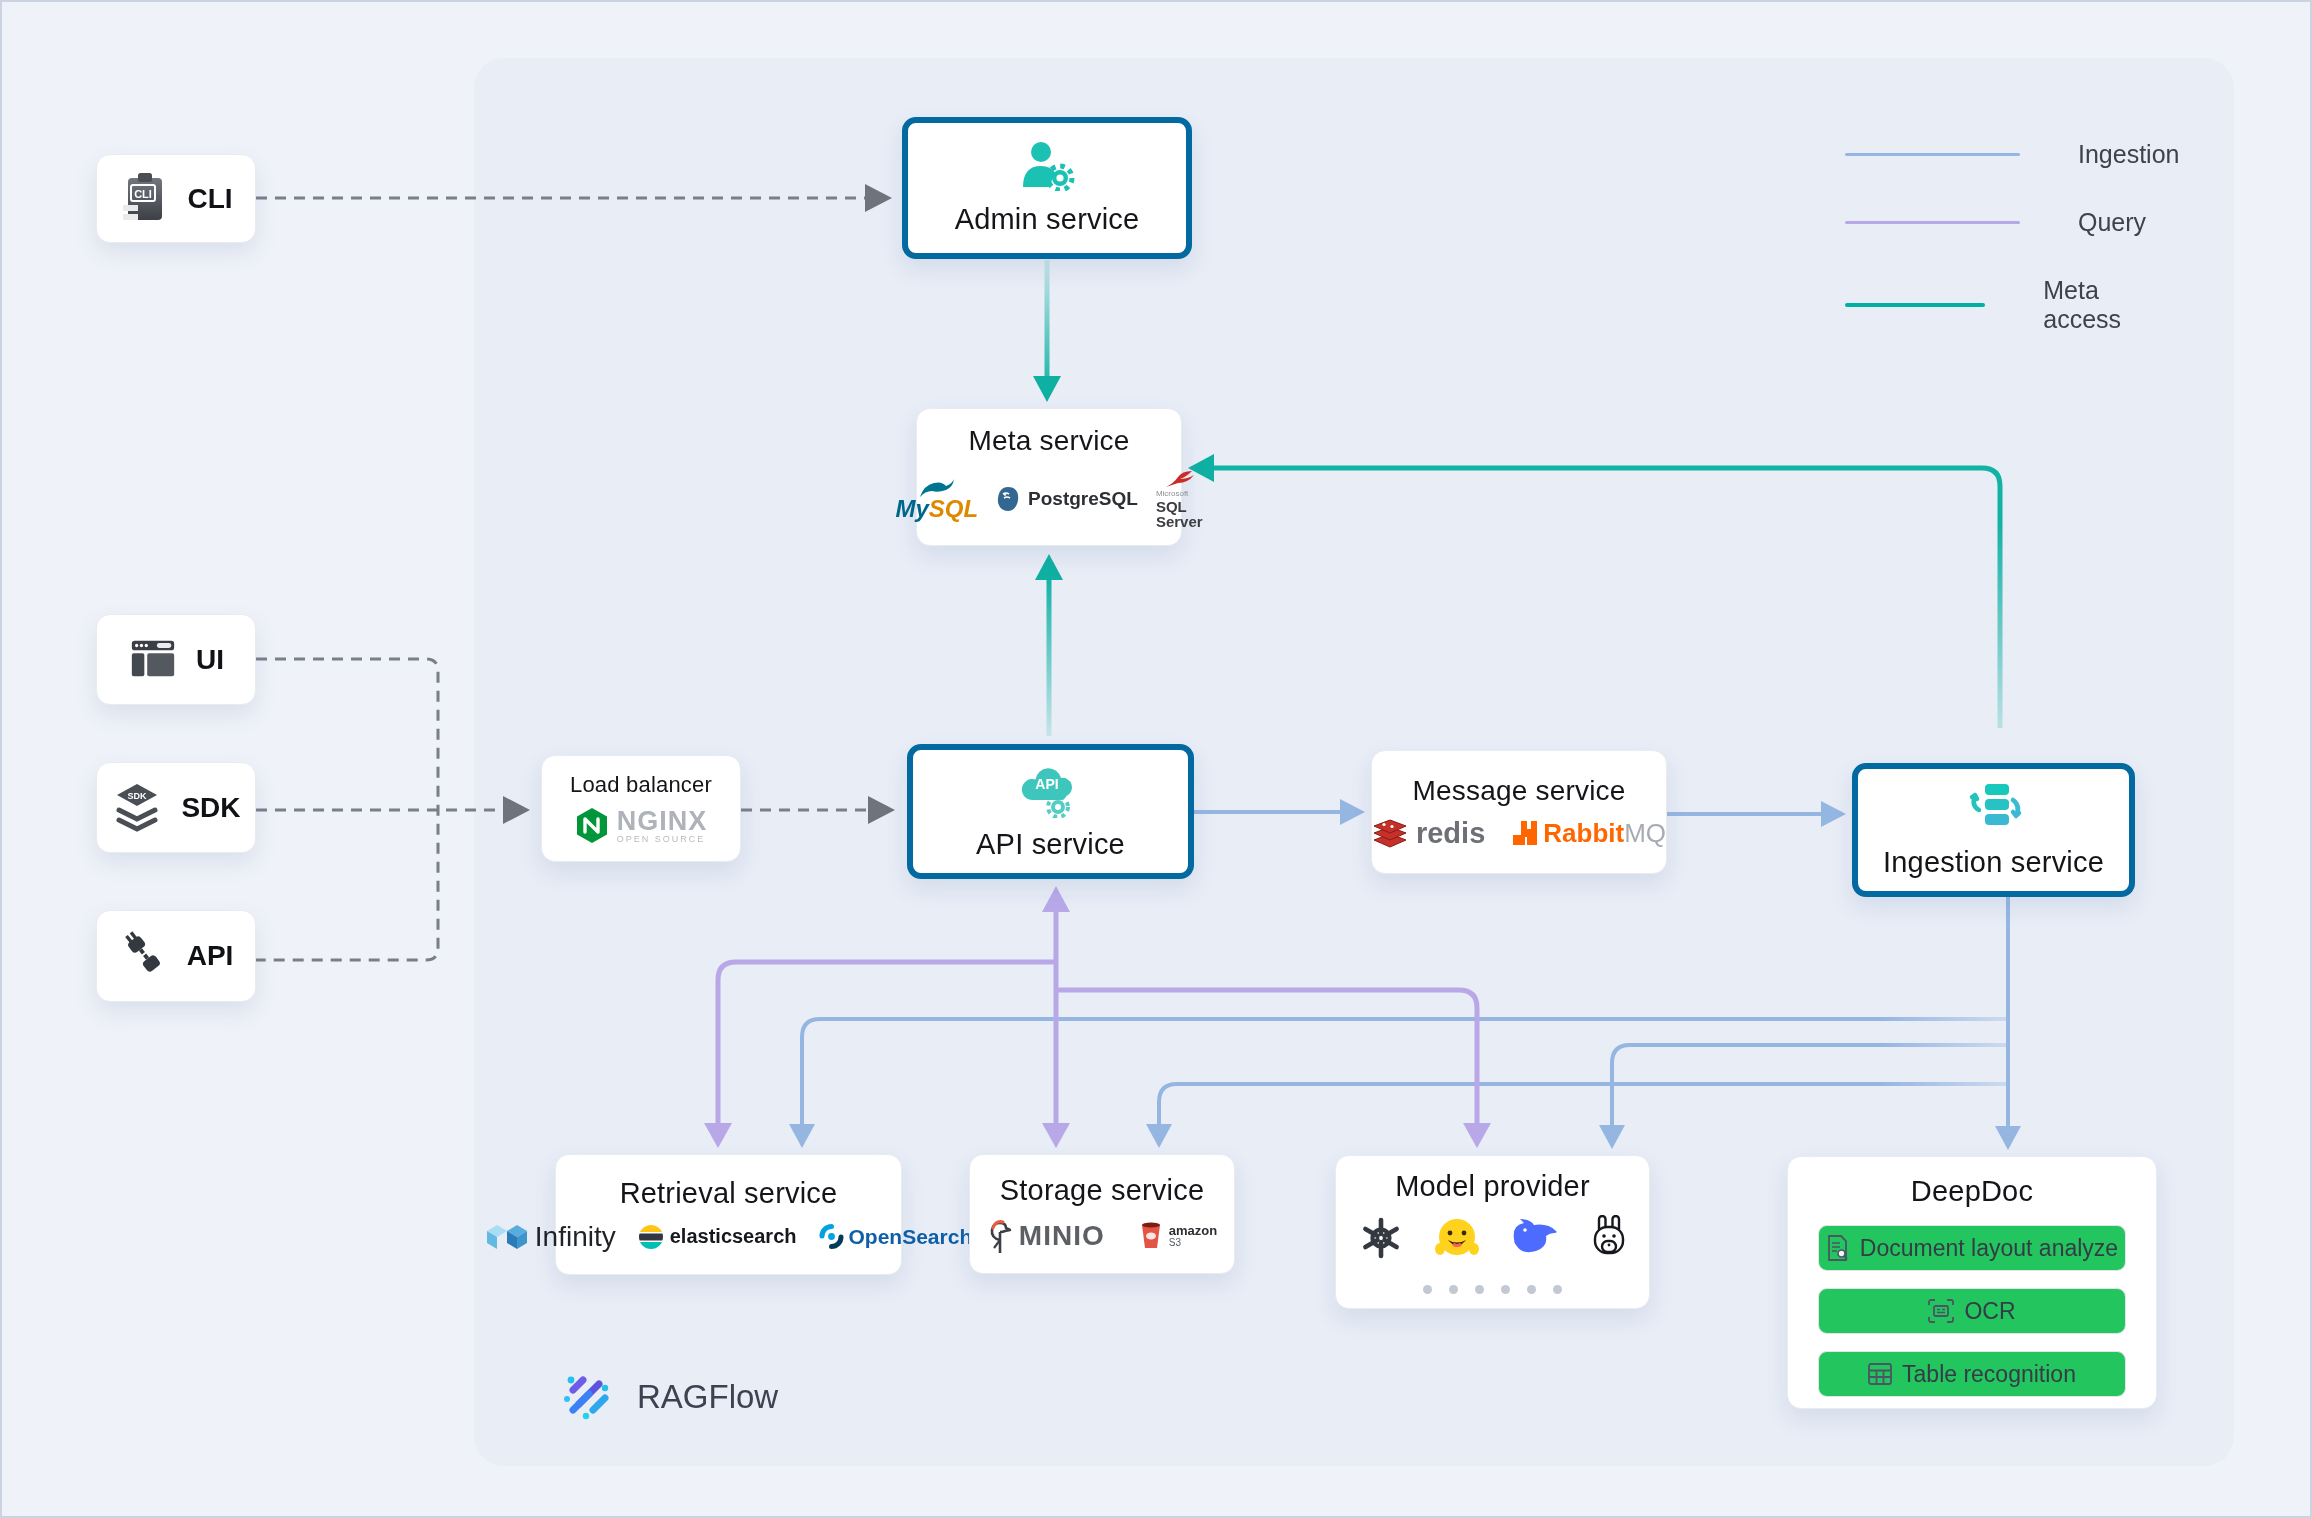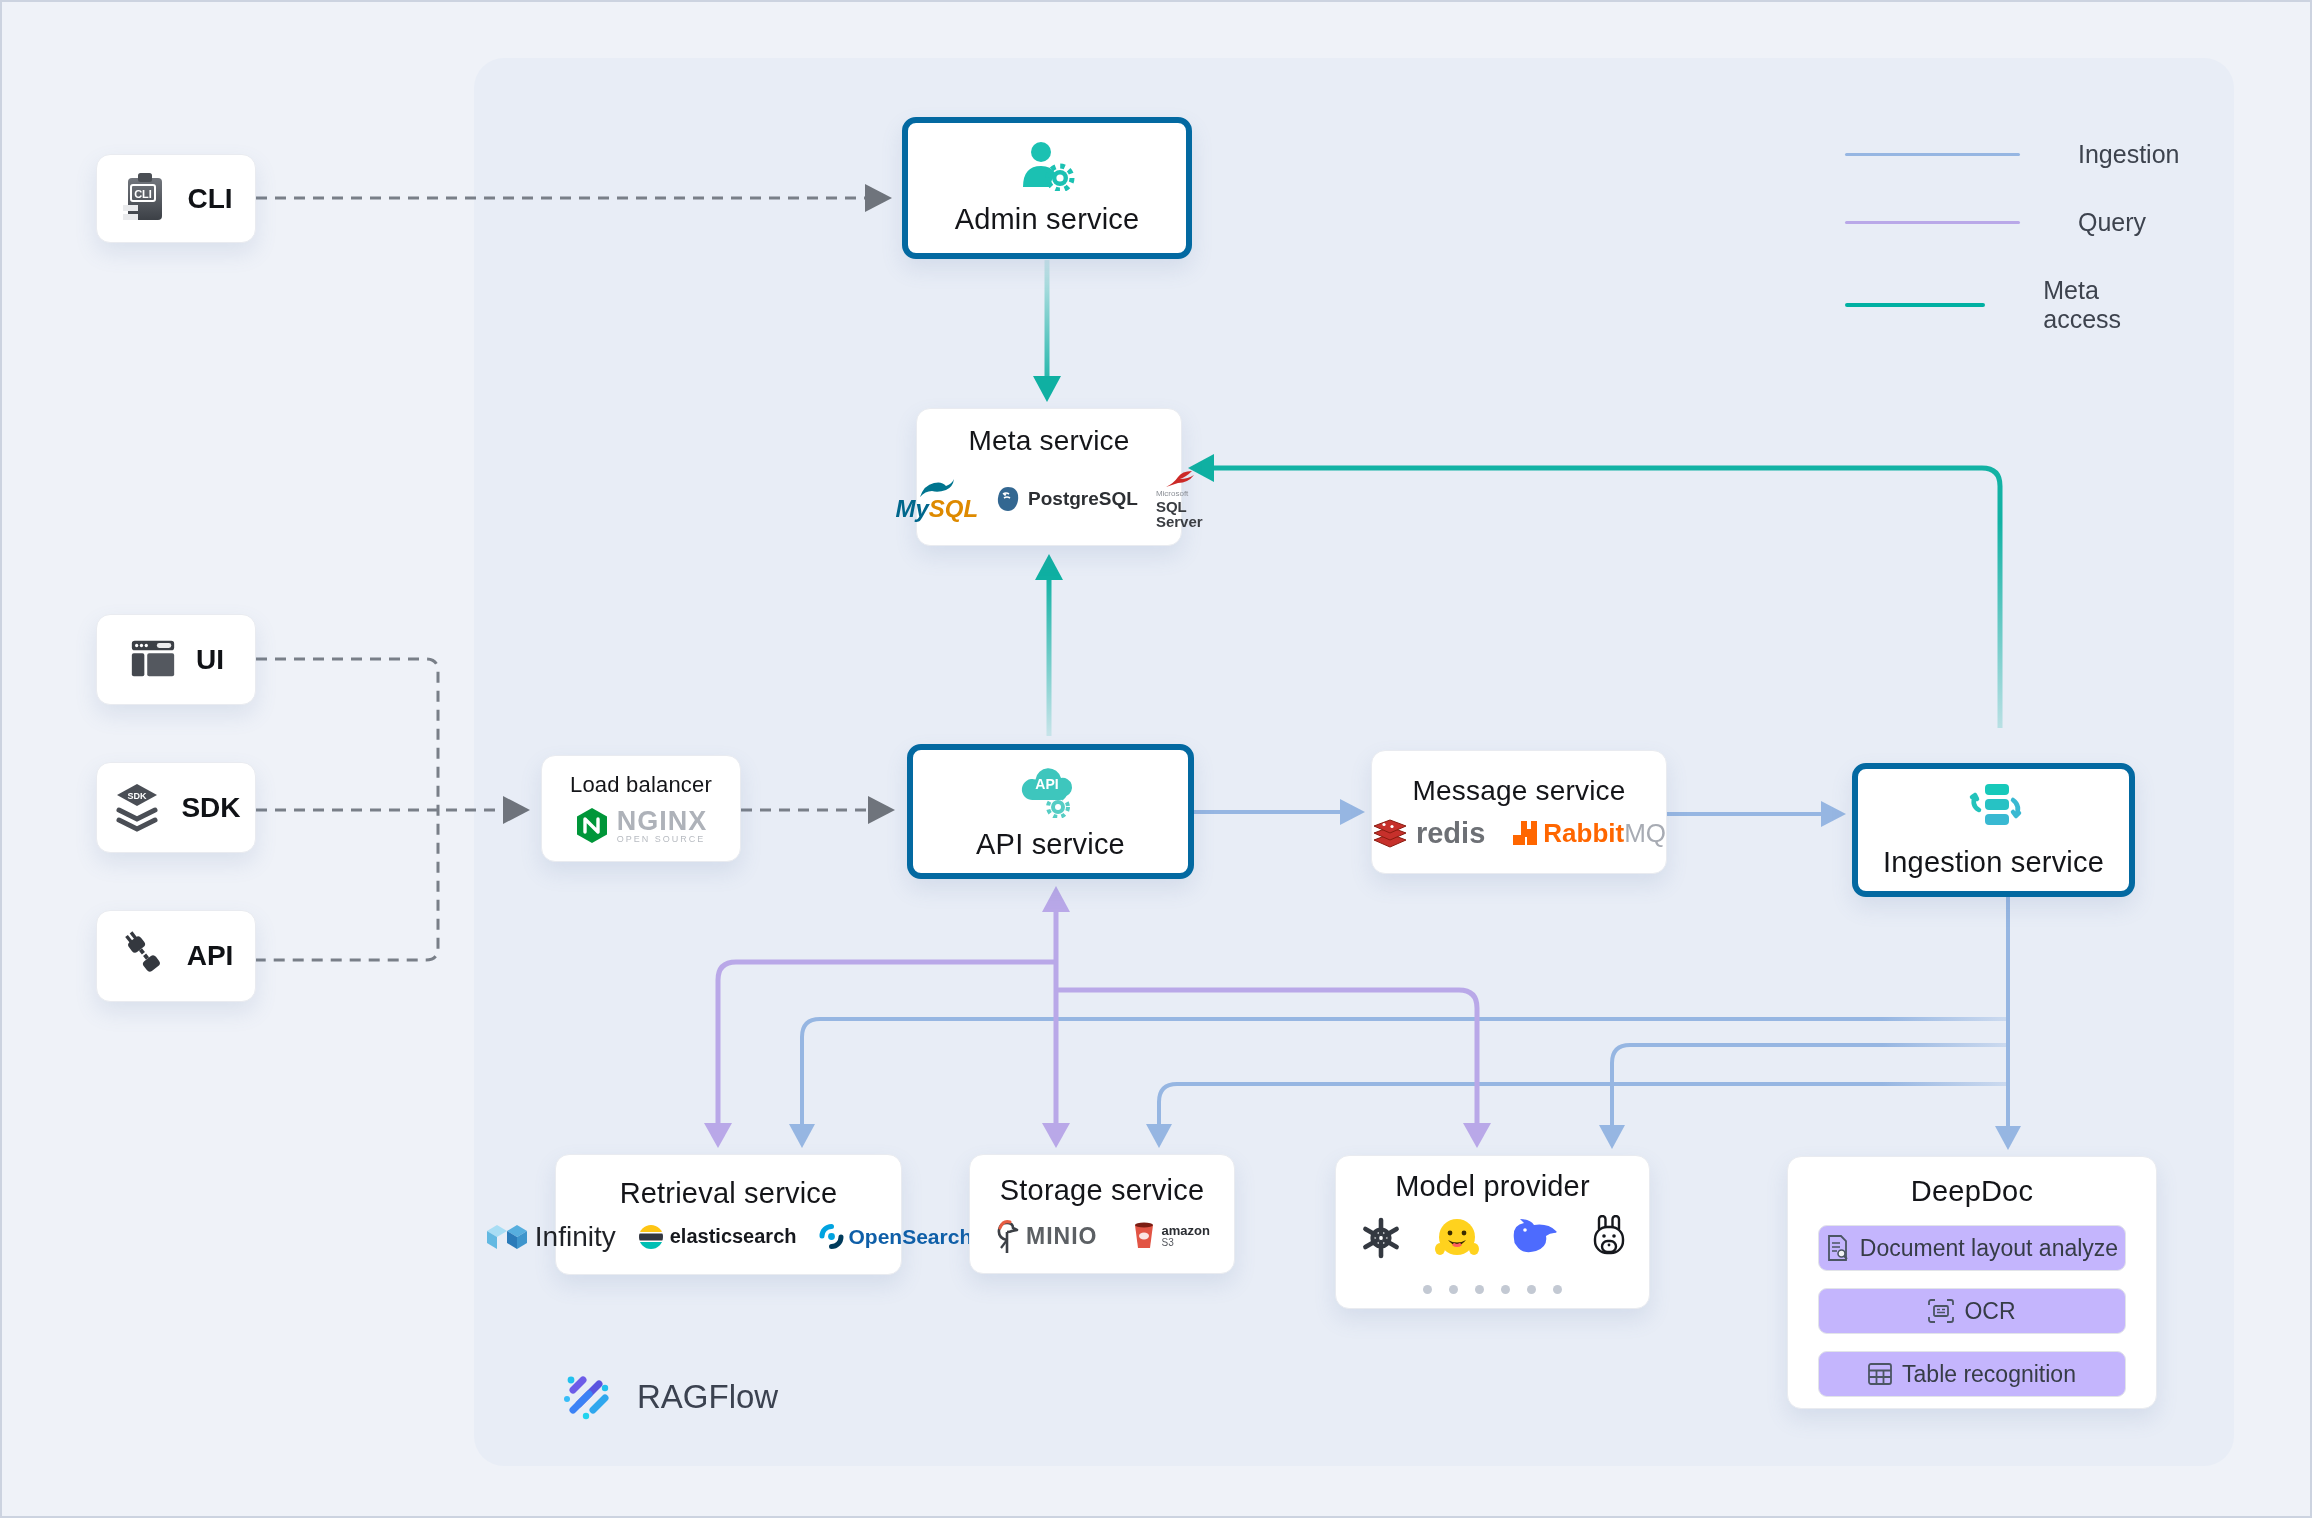--- a/index.html
+++ b/index.html
@@ -13,42 +13,42 @@
   .node--teal{border:6px solid #0369a1;}
   .client{flex-direction:row;gap:18px;}
   .client .label{font-size:28px;font-weight:600;color:#101216;}
   .title{font-size:29px;font-weight:500;color:#141519;letter-spacing:.2px;}
   .logos{display:flex;align-items:center;justify-content:center;}
   .logo{display:flex;align-items:center;gap:8px;}
   .legend{position:absolute;left:1843px;top:120px;z-index:2;}
   .legend-row{position:absolute;display:flex;align-items:center;}
   .legend-line{width:175px;height:3px;border-radius:2px;}
   .legend-label{margin-left:58px;font-size:25px;color:#3d434e;}
-  .deepdoc-btn{width:308px;height:46px;margin-top:17px;background:#c4b5fd;border:1px solid #e2e4e9;
+  .deepdoc-btn{width:308px;height:46px;margin-top:17px;background:#22c55e;border:1px solid #e2e4e9;
       border-radius:9px;display:flex;align-items:center;justify-content:center;gap:10px;
       font-size:23px;color:#363c46;}
   .dots{display:flex;gap:17px;margin-top:16px;}
   .dots span{width:9px;height:9px;border-radius:50%;background:#c3c9d3;display:block;}
   .brand{position:absolute;left:557px;top:1364px;z-index:2;display:flex;align-items:center;gap:20px;}
   .brand .name{font-size:33px;font-weight:500;color:#3b4250;}
   
   .t-mysql-a{color:#00678c;font-weight:700;font-size:24px;}
   .t-mysql-b{color:#de8a00;font-weight:700;font-size:24px;}
   .t-pg{color:#2c2f33;font-weight:700;font-size:19px;}
   .t-ms{color:#8b8f96;font-size:8px;line-height:8px;}
   .t-mssql{color:#3a3d42;font-weight:700;font-size:15px;line-height:15px;}
   .t-nginx{color:#aeb2b9;font-weight:800;font-size:27px;letter-spacing:1px;line-height:26px;}
   .t-nginx-sub{color:#b7bbc1;font-size:9px;letter-spacing:2px;line-height:10px;}
   .t-redis{color:#6d7075;font-weight:700;font-size:29px;}
   .t-rabbit{color:#ff6600;font-weight:600;font-size:26px;}
   .t-mq{color:#a7abb3;font-weight:400;font-size:26px;}
   .t-infinity{color:#1f2227;font-size:28px;}
   .t-es{color:#16181d;font-weight:700;font-size:20px;}
   .t-os{color:#0f5fa8;font-weight:700;font-size:21px;}
-  .t-minio{color:#5c6064;font-weight:700;font-size:23px;letter-spacing:1px;}
+  .t-minio{color:#5c6064;font-weight:700;font-size:28px;letter-spacing:1px;}
   .t-amzn{color:#2b2e33;font-weight:700;font-size:13px;line-height:13px;}
   .t-s3{color:#55585e;font-size:10px;line-height:11px;}
 </style>
 </head>
 <body>
 
 <div class="page">
 
   <div class="panel"></div>
 

